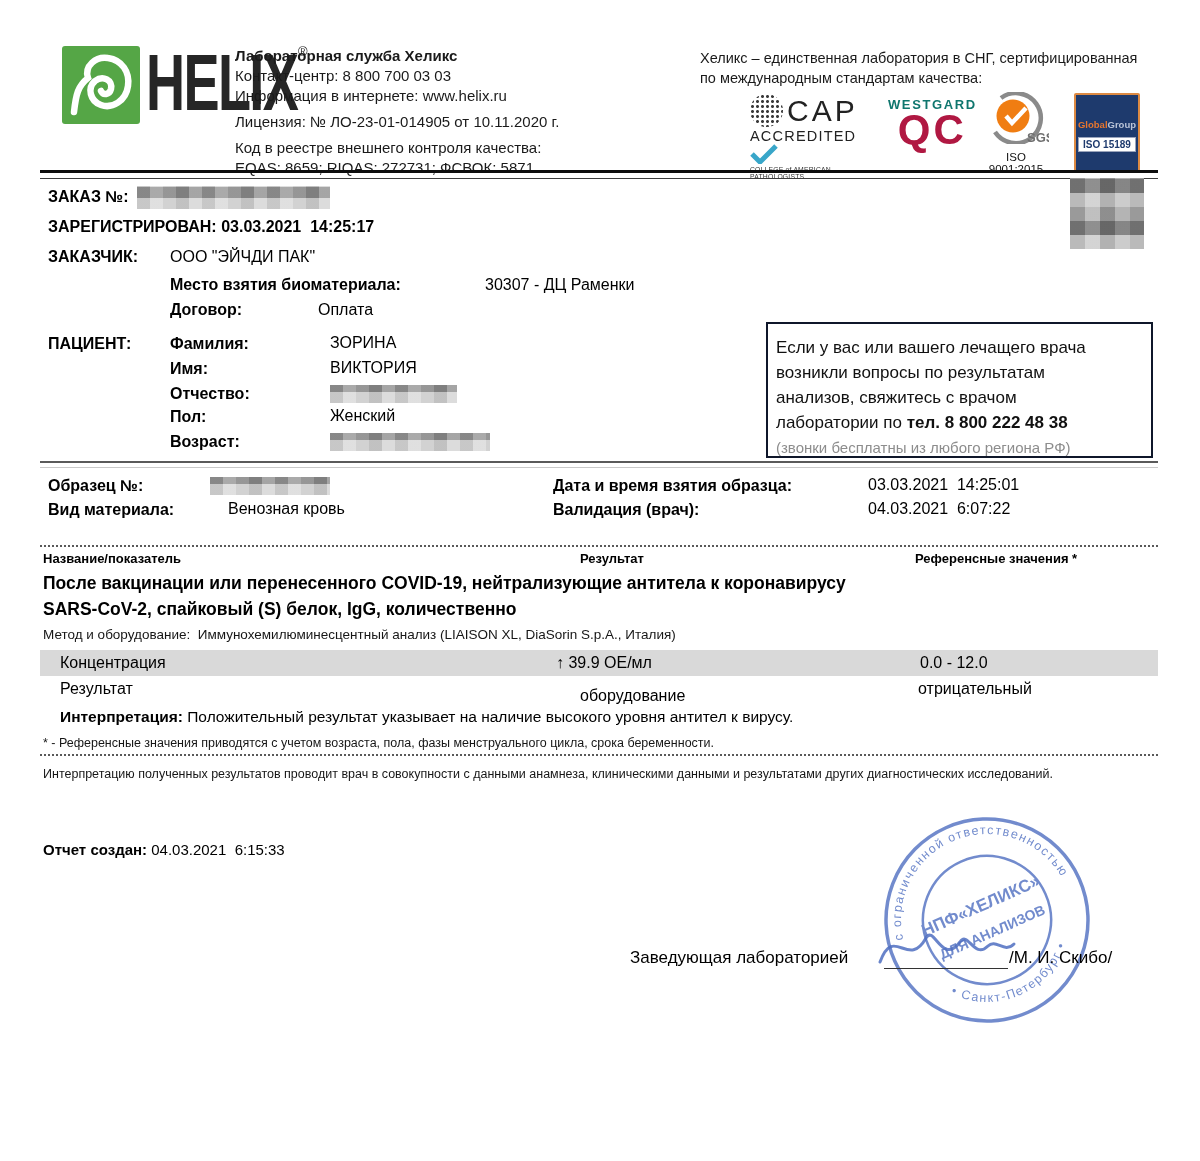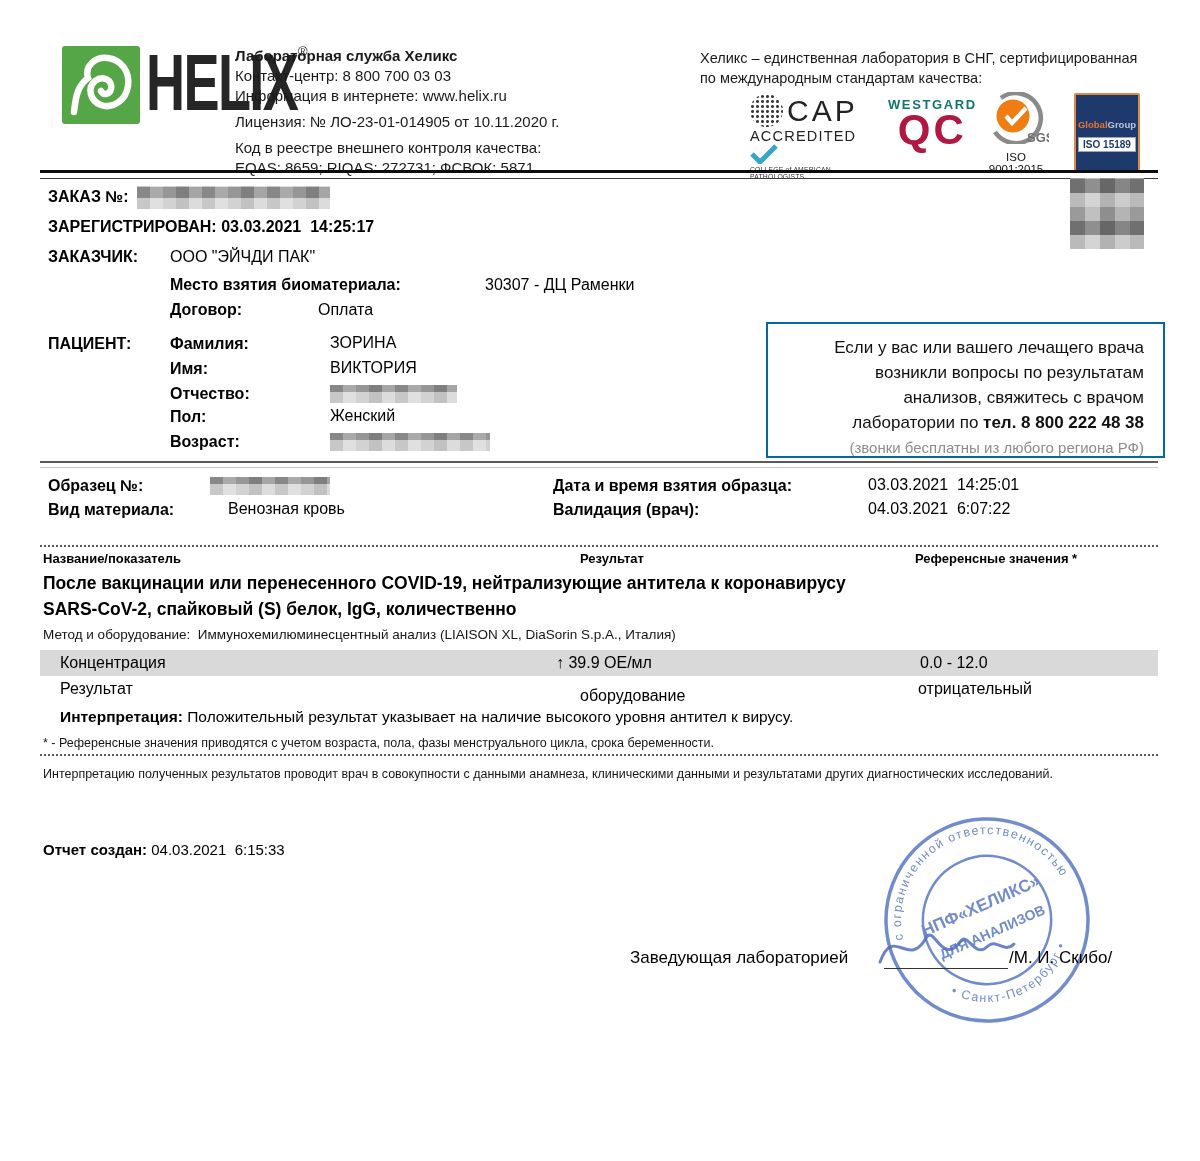--- a/index.html
+++ b/index.html
@@ -19,22 +19,22 @@
   .dotted{border-top:2px dotted #595959;height:0;}
   
   .pixel{background:
       repeating-linear-gradient(0deg,rgba(255,255,255,.45) 0 11px,rgba(70,70,70,.22) 11px 22px),
       repeating-linear-gradient(90deg,#9a9a9a 0 13px,#c6c6c6 13px 26px,#adadad 26px 39px,#8f8f8f 39px 52px,#c0c0c0 52px 65px);}
   .qr{background:
       repeating-linear-gradient(0deg,rgba(255,255,255,.4) 0 14px,rgba(40,40,40,.28) 14px 28px,rgba(255,255,255,.12) 28px 42px),
       repeating-linear-gradient(90deg,#8c8c8c 0 15px,#b7b7b7 15px 30px,#7f7f7f 30px 45px,#aaa 45px 60px);}
   .lbl{font-size:16px;font-weight:bold;}
   .val{font-size:16px;}
-  .notice{border:2px solid #0369a1;text-align:right;font-size:17px;line-height:25px;color:#111;
-          padding:11px 19px 0 8px;}
+  .notice{border:2px solid #0f172a;text-align:left;font-size:17px;line-height:25px;color:#111;
+          padding:11px 7px 0 8px;}
   .notice .gray{color:#8d8d8d;font-size:15px;}
   .colhdr{font-size:13px;font-weight:bold;}
   .ttl{font-size:17.5px;font-weight:bold;}
   .method{font-size:13.5px;color:#161616;}
   .rowhl{background:#d9d9d9;}
   .res{font-size:16px;}
   .fnote{font-size:12.5px;color:#161616;}
   
   .cap-dots{width:33px;height:33px;border-radius:50%;flex:0 0 auto;
     background:radial-gradient(#3a3a3a 1.2px,transparent 1.7px) 0 0/5px 5px;}

